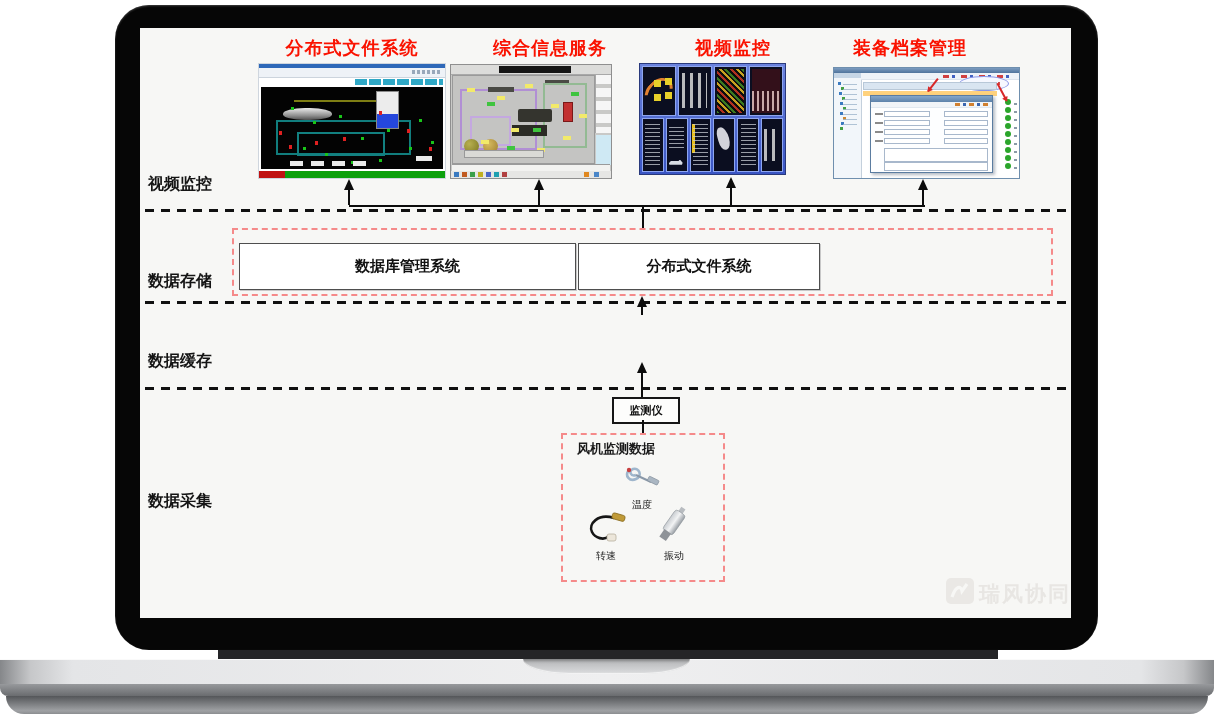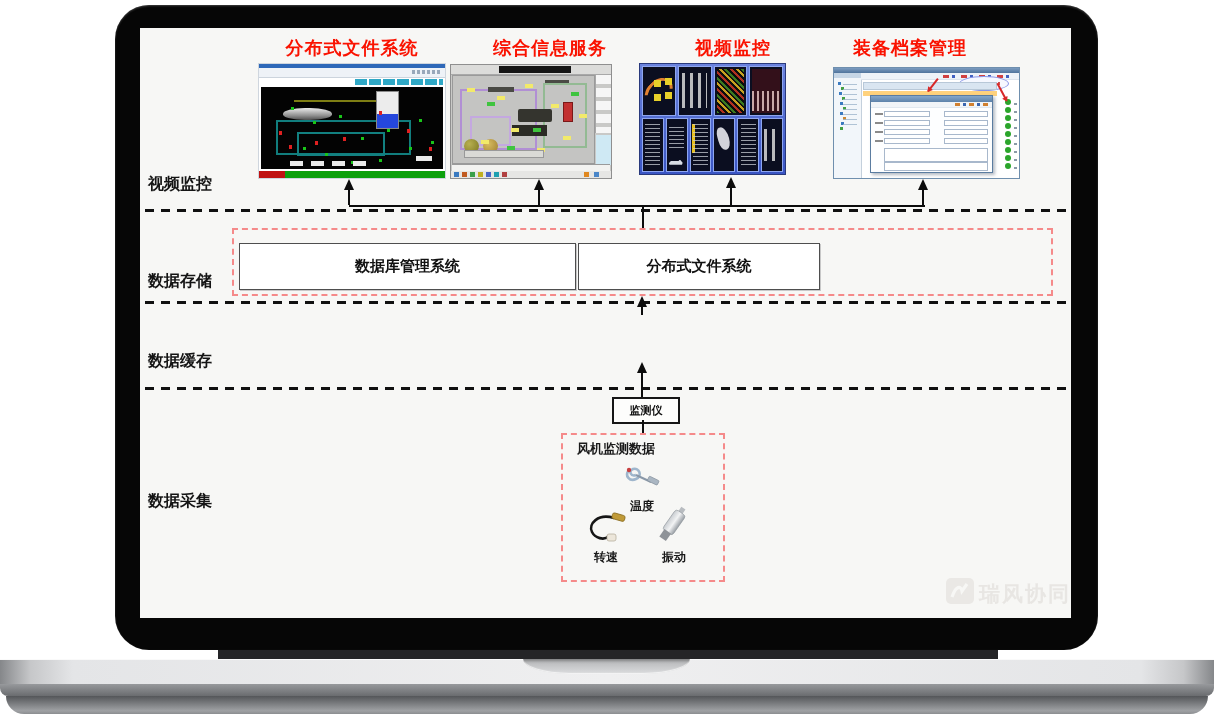--- a/index.html
+++ b/index.html
@@ -30,21 +30,21 @@
   .redbox{border:2px dashed #f58a8a;}
   .wbox{background:#ffffff;border:1px solid #4e4e4e;box-shadow:1px 1px 0 #c8c8c8;
         display:flex;align-items:center;justify-content:center;font-size:15px;font-weight:bold;color:#111;}
   .procbox{background:#fdfdfc;border:1px solid #8d8d8d;box-shadow:1px 1px 2px #d0d0d0;
         display:flex;align-items:center;justify-content:center;font-size:15px;font-weight:bold;color:#111;}
   .monbox{background:#fdfdfc;border:2px solid #161616;display:flex;align-items:center;justify-content:center;
           font-family:"Liberation Serif","DejaVu Serif",serif;font-size:11px;font-weight:600;color:#111;}
   .vline{width:2px;background:#0c0c0c;}
   .hline{height:2px;background:#0c0c0c;}
   .ah-up{width:0;height:0;border-left:5px solid transparent;border-right:5px solid transparent;border-bottom:11px solid #0c0c0c;}
-  .sens-label{transform:translateX(-50%);font-size:12px;font-weight:bold;color:#1a1a1a;white-space:nowrap;}
+  .sens-label{transform:translateX(-50%);font-size:10px;font-weight:normal;color:#1a1a1a;white-space:nowrap;}
   .sg-title{font-size:13px;font-weight:bold;color:#1a1a1a;}
   .watermark{display:flex;align-items:center;gap:5px;color:#e8e6e3;font-size:21px;font-weight:bold;letter-spacing:2px;}
 
   
   .shot{overflow:hidden;}
   .s1{left:118px;top:35px;width:186px;height:114px;background:#fff;border:1px solid #cfd6de;}
   .s1-title{left:0;top:0;right:0;height:4px;background:#2e68b8;}
   .s1-menu{left:0;top:4px;right:0;height:9px;background:#eef2f7;border-bottom:1px solid #ccd4dd;}
   .s1-mdots{right:3px;top:6px;width:30px;height:4px;background:repeating-linear-gradient(90deg,#98a8ba 0 3px,transparent 3px 5px);}
   .s1-btns{right:2px;top:15px;width:88px;height:6px;background:repeating-linear-gradient(90deg,#2fa8c6 0 12px,#fff 12px 14px);}

